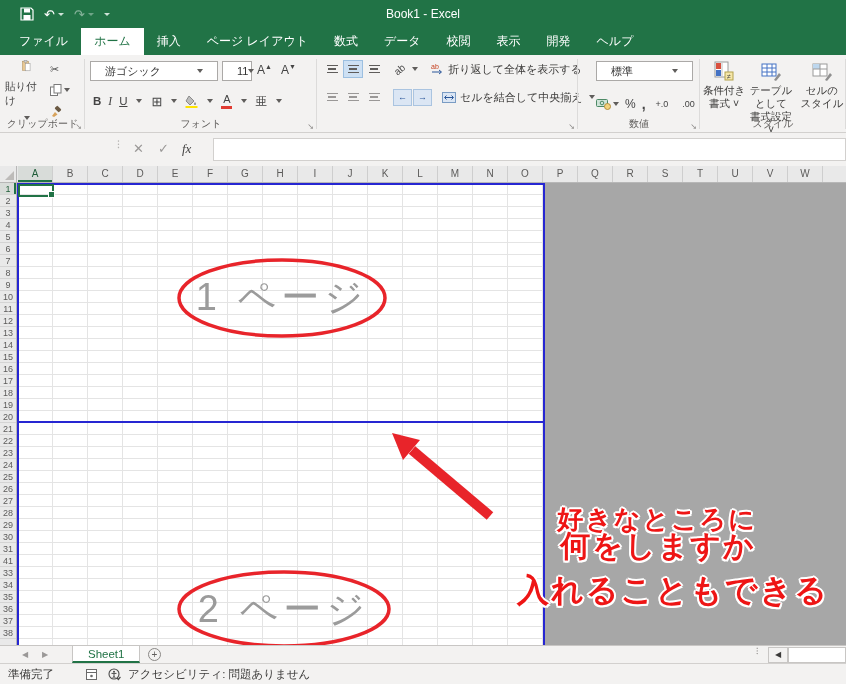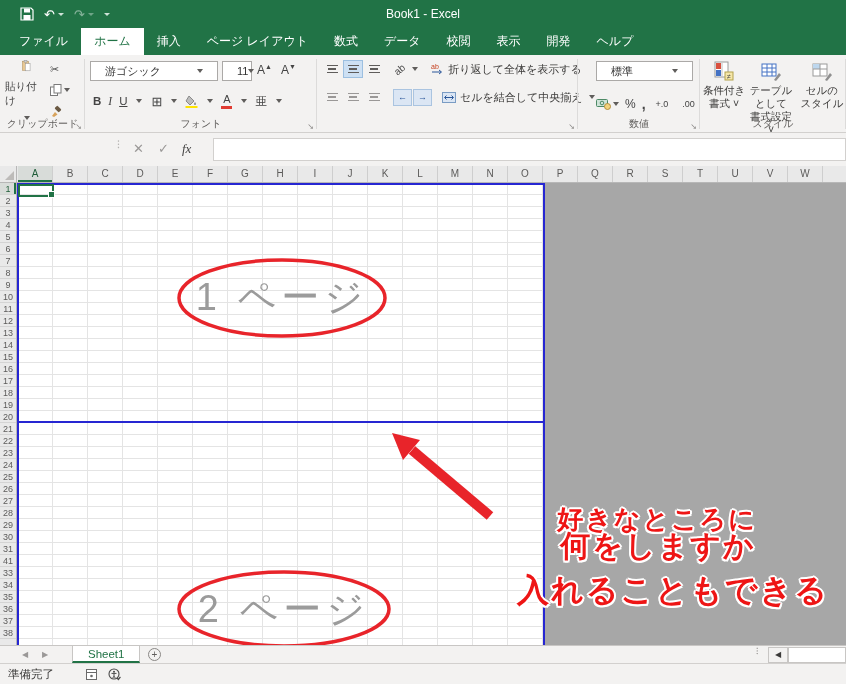--- a/index.html
+++ b/index.html
@@ -493,13 +493,14 @@
       </svg>
   </div>
   <div class="st-accicon">
     <svg width="13" height="13" viewBox="0 0 13 13">
         <circle cx="6" cy="6" r="5" fill="none" stroke="#4a4a4a" stroke-width="1.1"></circle>
         <circle cx="6" cy="3.8" r="1" fill="#4a4a4a"></circle>
         <path d="M3.5 5.4 h5 M6 5.4 v3 M6 8.2 l-1.4 2 M6 8.2 l1.4 2" stroke="#4a4a4a" fill="none"></path>
         <path d="M9 10 l1.4 1.4 2-2.6" stroke="#4a4a4a" stroke-width="1.3" fill="none"></path>
       </svg>
   </div>
+  <div class="st-acc">アクセシビリティ: 問題ありません</div>
 </div>
 
 </body></html>

